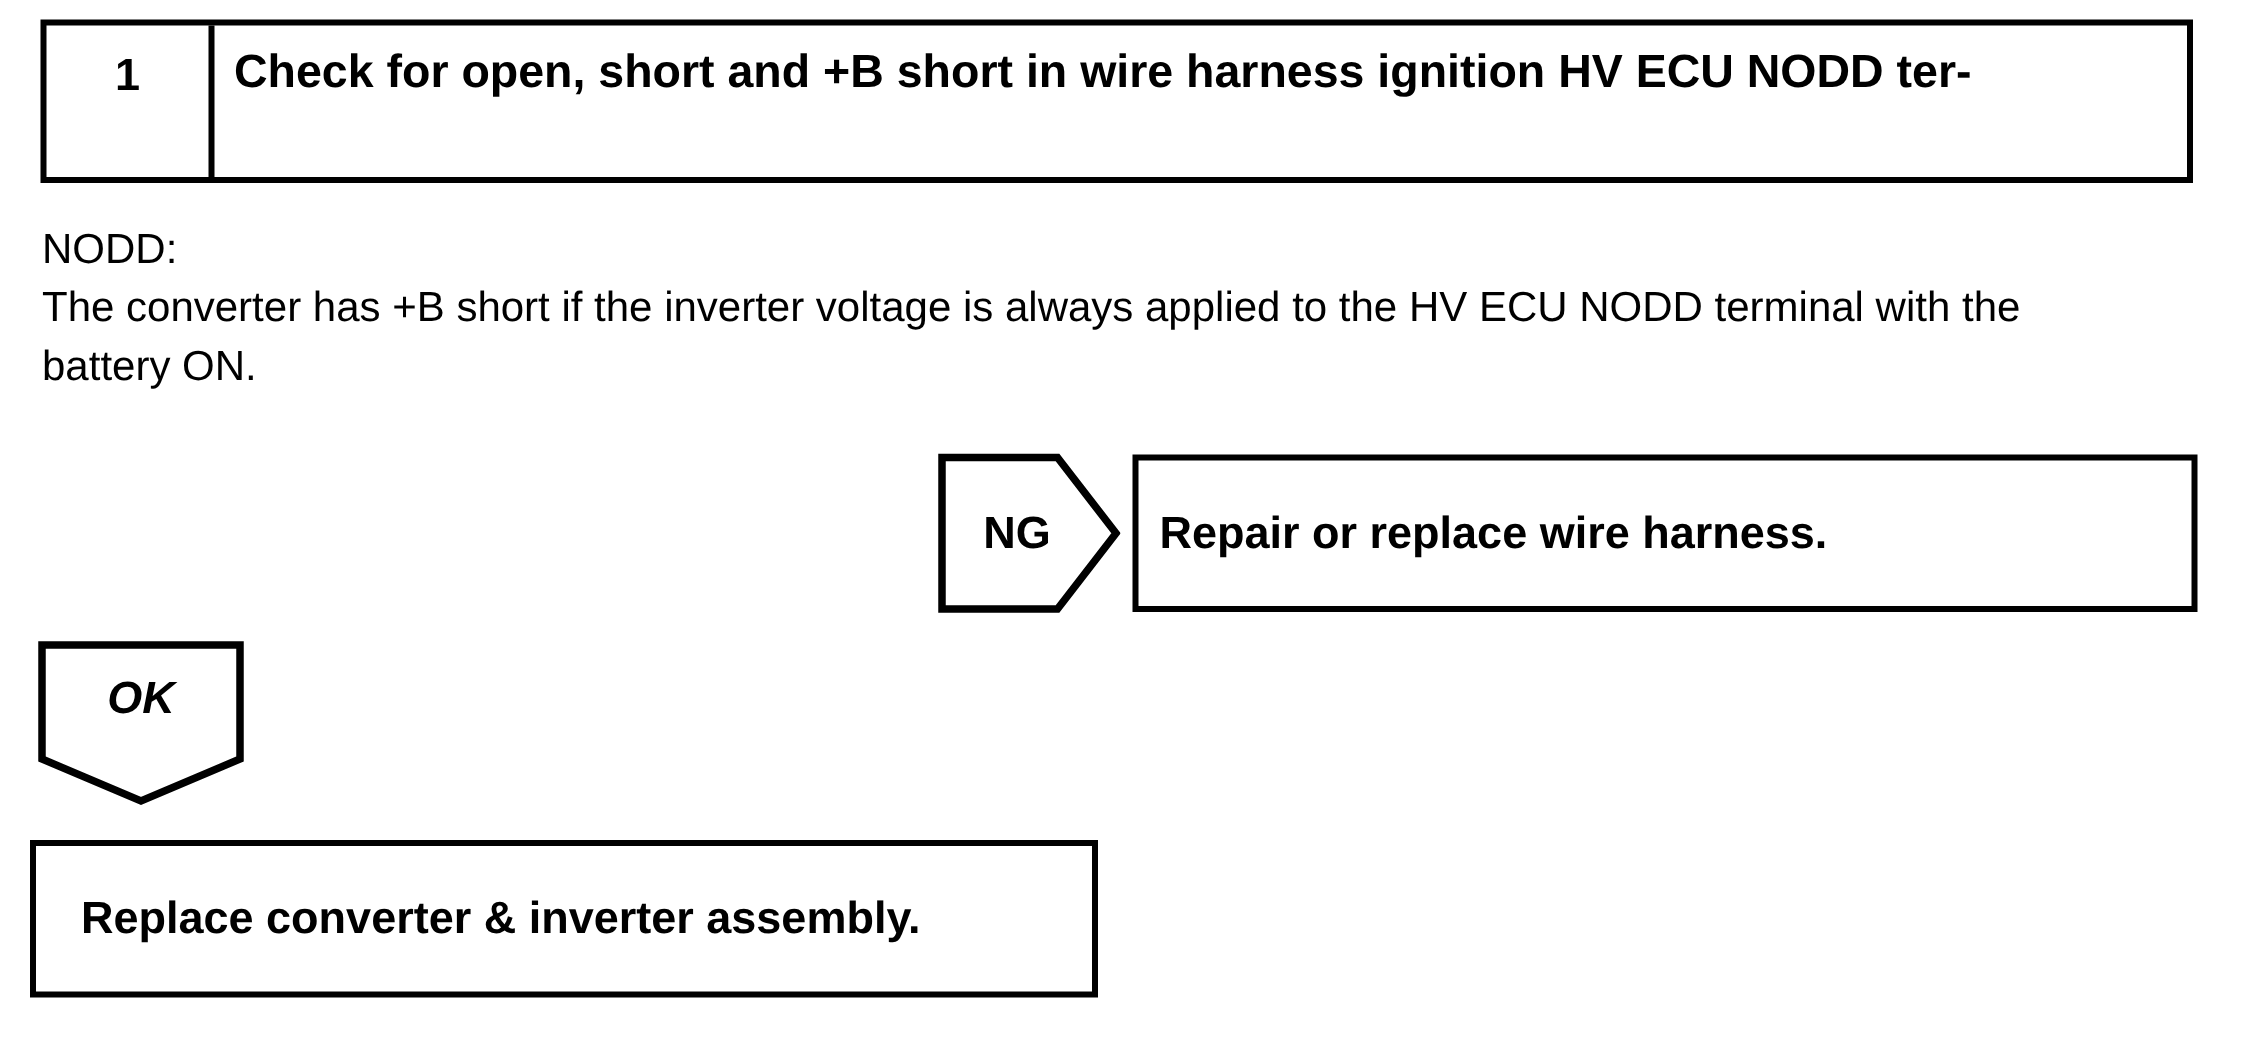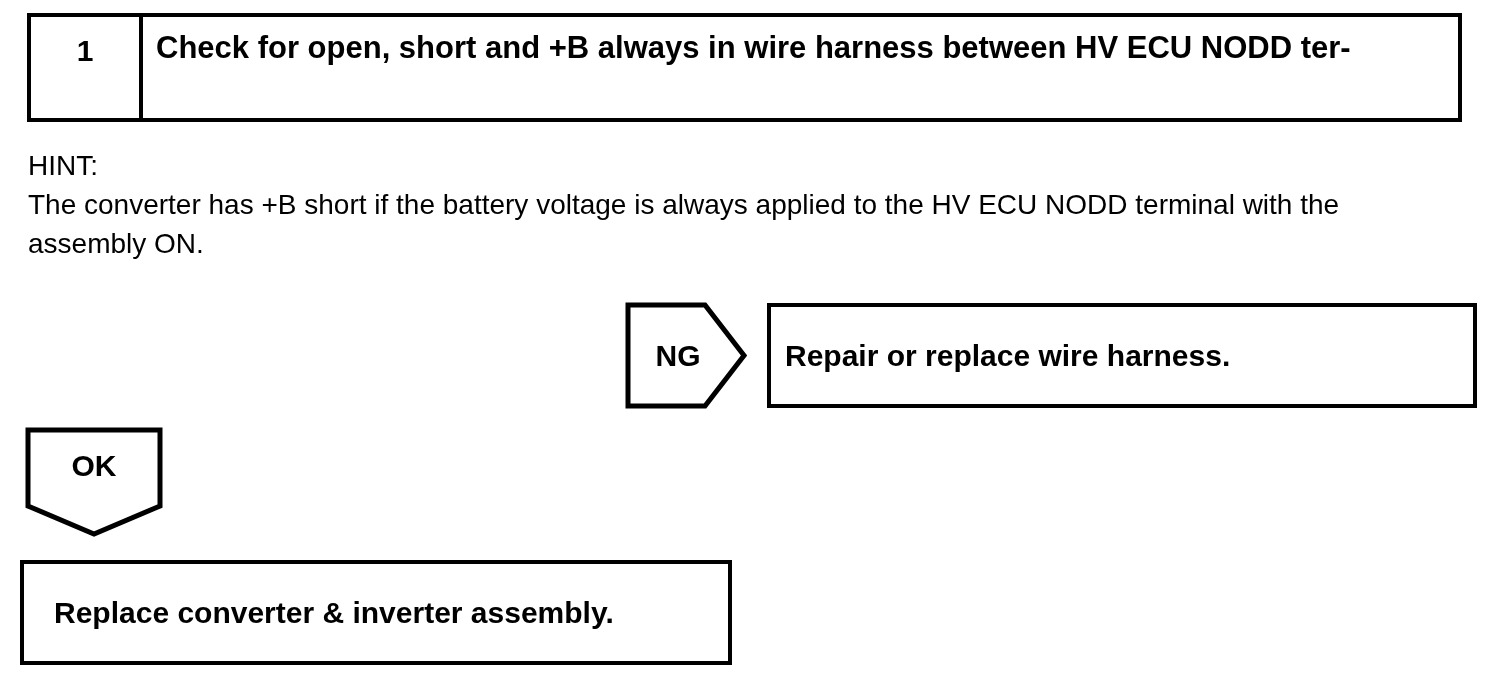--- a/index.html
+++ b/index.html
@@ -38,47 +38,47 @@
   
   .connector { position:absolute; }
   .connector svg { display:block; position:absolute; inset:0; }
   .connector .label {
     position:absolute; inset:0; display:flex; align-items:center; justify-content:center;
     font-weight:bold; font-size:30px;
   }
   .ng-connector { left:625px; top:302px; width:122px; height:107px; }
   .ng-connector .label { padding-right:16px; }
   .ok-connector { left:25px; top:427px; width:138px; height:110px; }
-  .ok-connector .label { padding-bottom:32px; }
+  .ok-connector .label { padding-bottom:32px;font-style:italic; }
 
   
   .action-box {
     position:absolute; border:4px solid var(--ink); background:var(--paper);
     display:flex; align-items:center;
     font-weight:bold; font-size:30px; white-space:nowrap; overflow:hidden;
   }
-  .ng-action { left:755px; top:303px; width:710px; height:105px; padding-left:14px;margin-left:12px; }
+  .ng-action { left:755px; top:303px; width:710px; height:105px; padding-left:14px; }
   .ok-action { left:20px;  top:560px; width:712px; height:105px; padding-left:30px; }
 </style>
 </head>
 <body>
 
 <div class="page">
 
   <div class="step-box">
     <div class="step-number">1</div>
     <div class="step-title">
-      <div>Check for open, short and +B always in wire harness between HV ECU NODD ter-</div>
+      <div>Check for open, short and +B short in wire harness ignition HV ECU NODD ter-</div>
     </div>
   </div>
 
   <div class="hint">
-    <div>HINT:</div>
-    <div>The converter has +B short if the battery voltage is always applied to the HV ECU NODD terminal with the</div>
-    <div>assembly ON.</div>
+    <div>NODD:</div>
+    <div>The converter has +B short if the inverter voltage is always applied to the HV ECU NODD terminal with the</div>
+    <div>battery ON.</div>
   </div>
 
   <div class="connector ng-connector">
     <svg width="122" height="107" viewBox="0 0 122 107" xmlns="http://www.w3.org/2000/svg">
       <polygon points="3,3 80,3 119,53.5 80,104 3,104" fill="var(--paper)" stroke="var(--ink)" stroke-width="5"></polygon>
     </svg>
     <div class="label">NG</div>
   </div>
 
   <div class="action-box ng-action">

